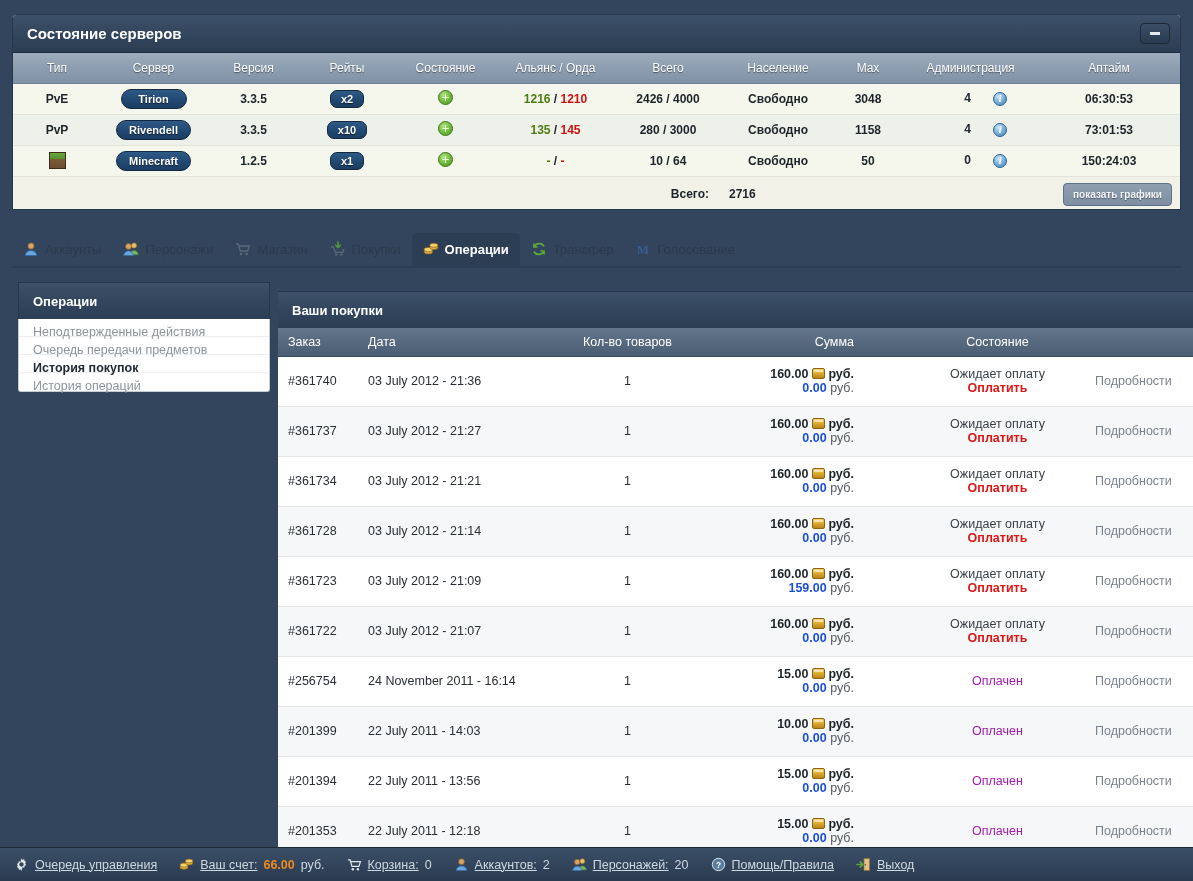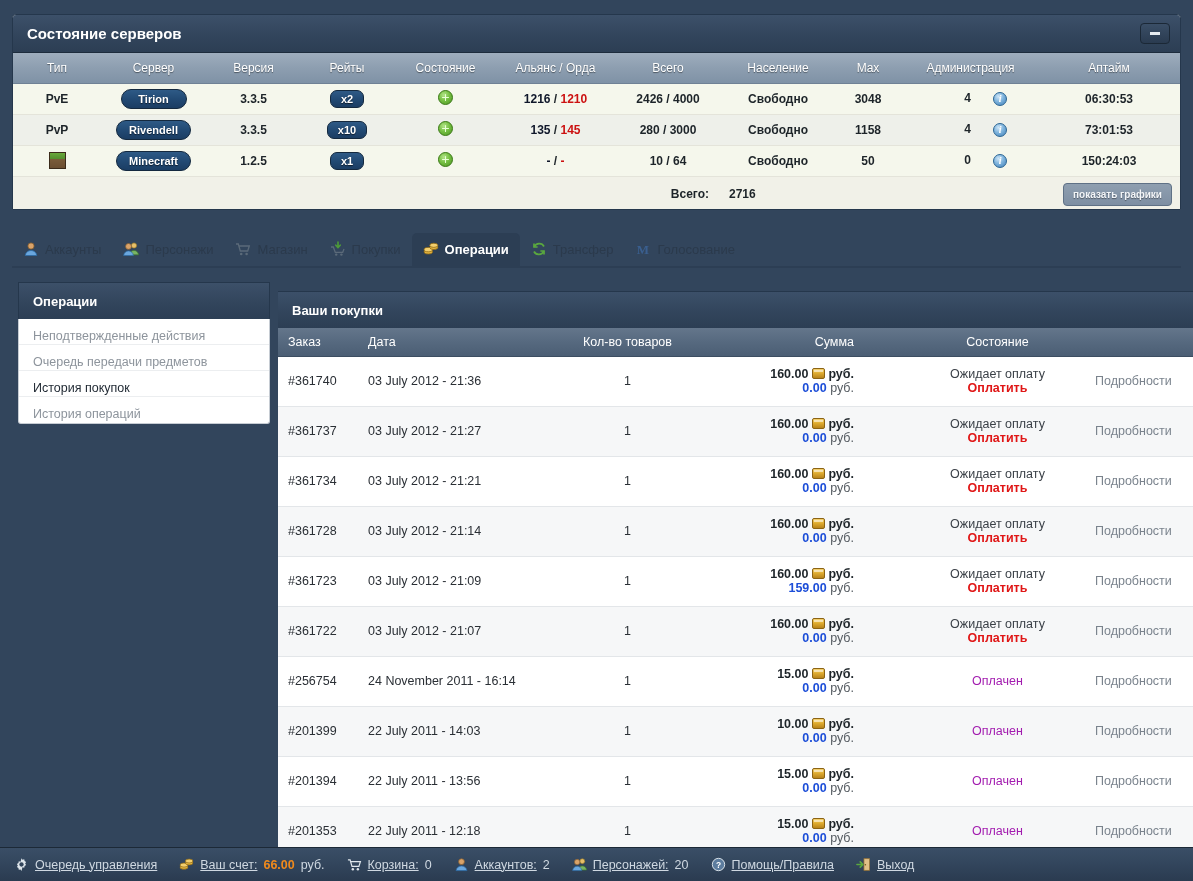--- a/index.html
+++ b/index.html
@@ -104,21 +104,21 @@
     line-height: 12px; font-style: italic;
     font-family: "Liberation Serif", serif;
     cursor: pointer;
   }
   .mc-icon {
     display: inline-block; width: 17px; height: 17px;
     background: linear-gradient(to bottom, #6aa83c 0%, #55902f 38%, #7a5c3a 40%, #6b4f31 100%);
     border: 1px solid #3b2b1a;
     vertical-align: middle;
   }
-  .ally { color: #0f172a; }
+  .ally { color: #4d7c0f; }
   .horde { color: #cc1111; }
 
   .srv-footer td {
     background: #f1f1e8 !important;
     height: 36px !important;
     border-bottom: none !important;
     position: relative;
   }
   .graph-btn {
     position: absolute; right: 8px; top: 6px;
@@ -164,27 +164,27 @@
   }
   .side-head {
     height: 37px;
     background: linear-gradient(to bottom, #3c5069 0%, #32455c 55%, #2c3e54 100%);
     color: #ffffff; font-size: 13px; font-weight: bold;
     display: flex; align-items: center; padding: 0 14px;
     border: 1px solid #25374c; border-bottom: none;
     margin: -1px -1px 0 -1px;
   }
   .side-item {
-    height: 26px; display: flex; align-items: center;
+    height: 18px; display: flex; align-items: center;
     padding: 8px 0 0 14px;
     font-size: 12.5px; color: #8d949c;
     border-bottom: 1px solid #eceef0;
     cursor: pointer;
   }
-  .side-item.active { color: #222b35; font-weight: normal; }
+  .side-item.active { color: #222b35; font-weight: bold; }
   .side-item:last-child { border-bottom: none; }
 
   
   #main {
     position: absolute; left: 278px; top: 291px;
     width: 991px; height: 598px;
     background: #ffffff;
     overflow: hidden;
   }
   .main-head {

